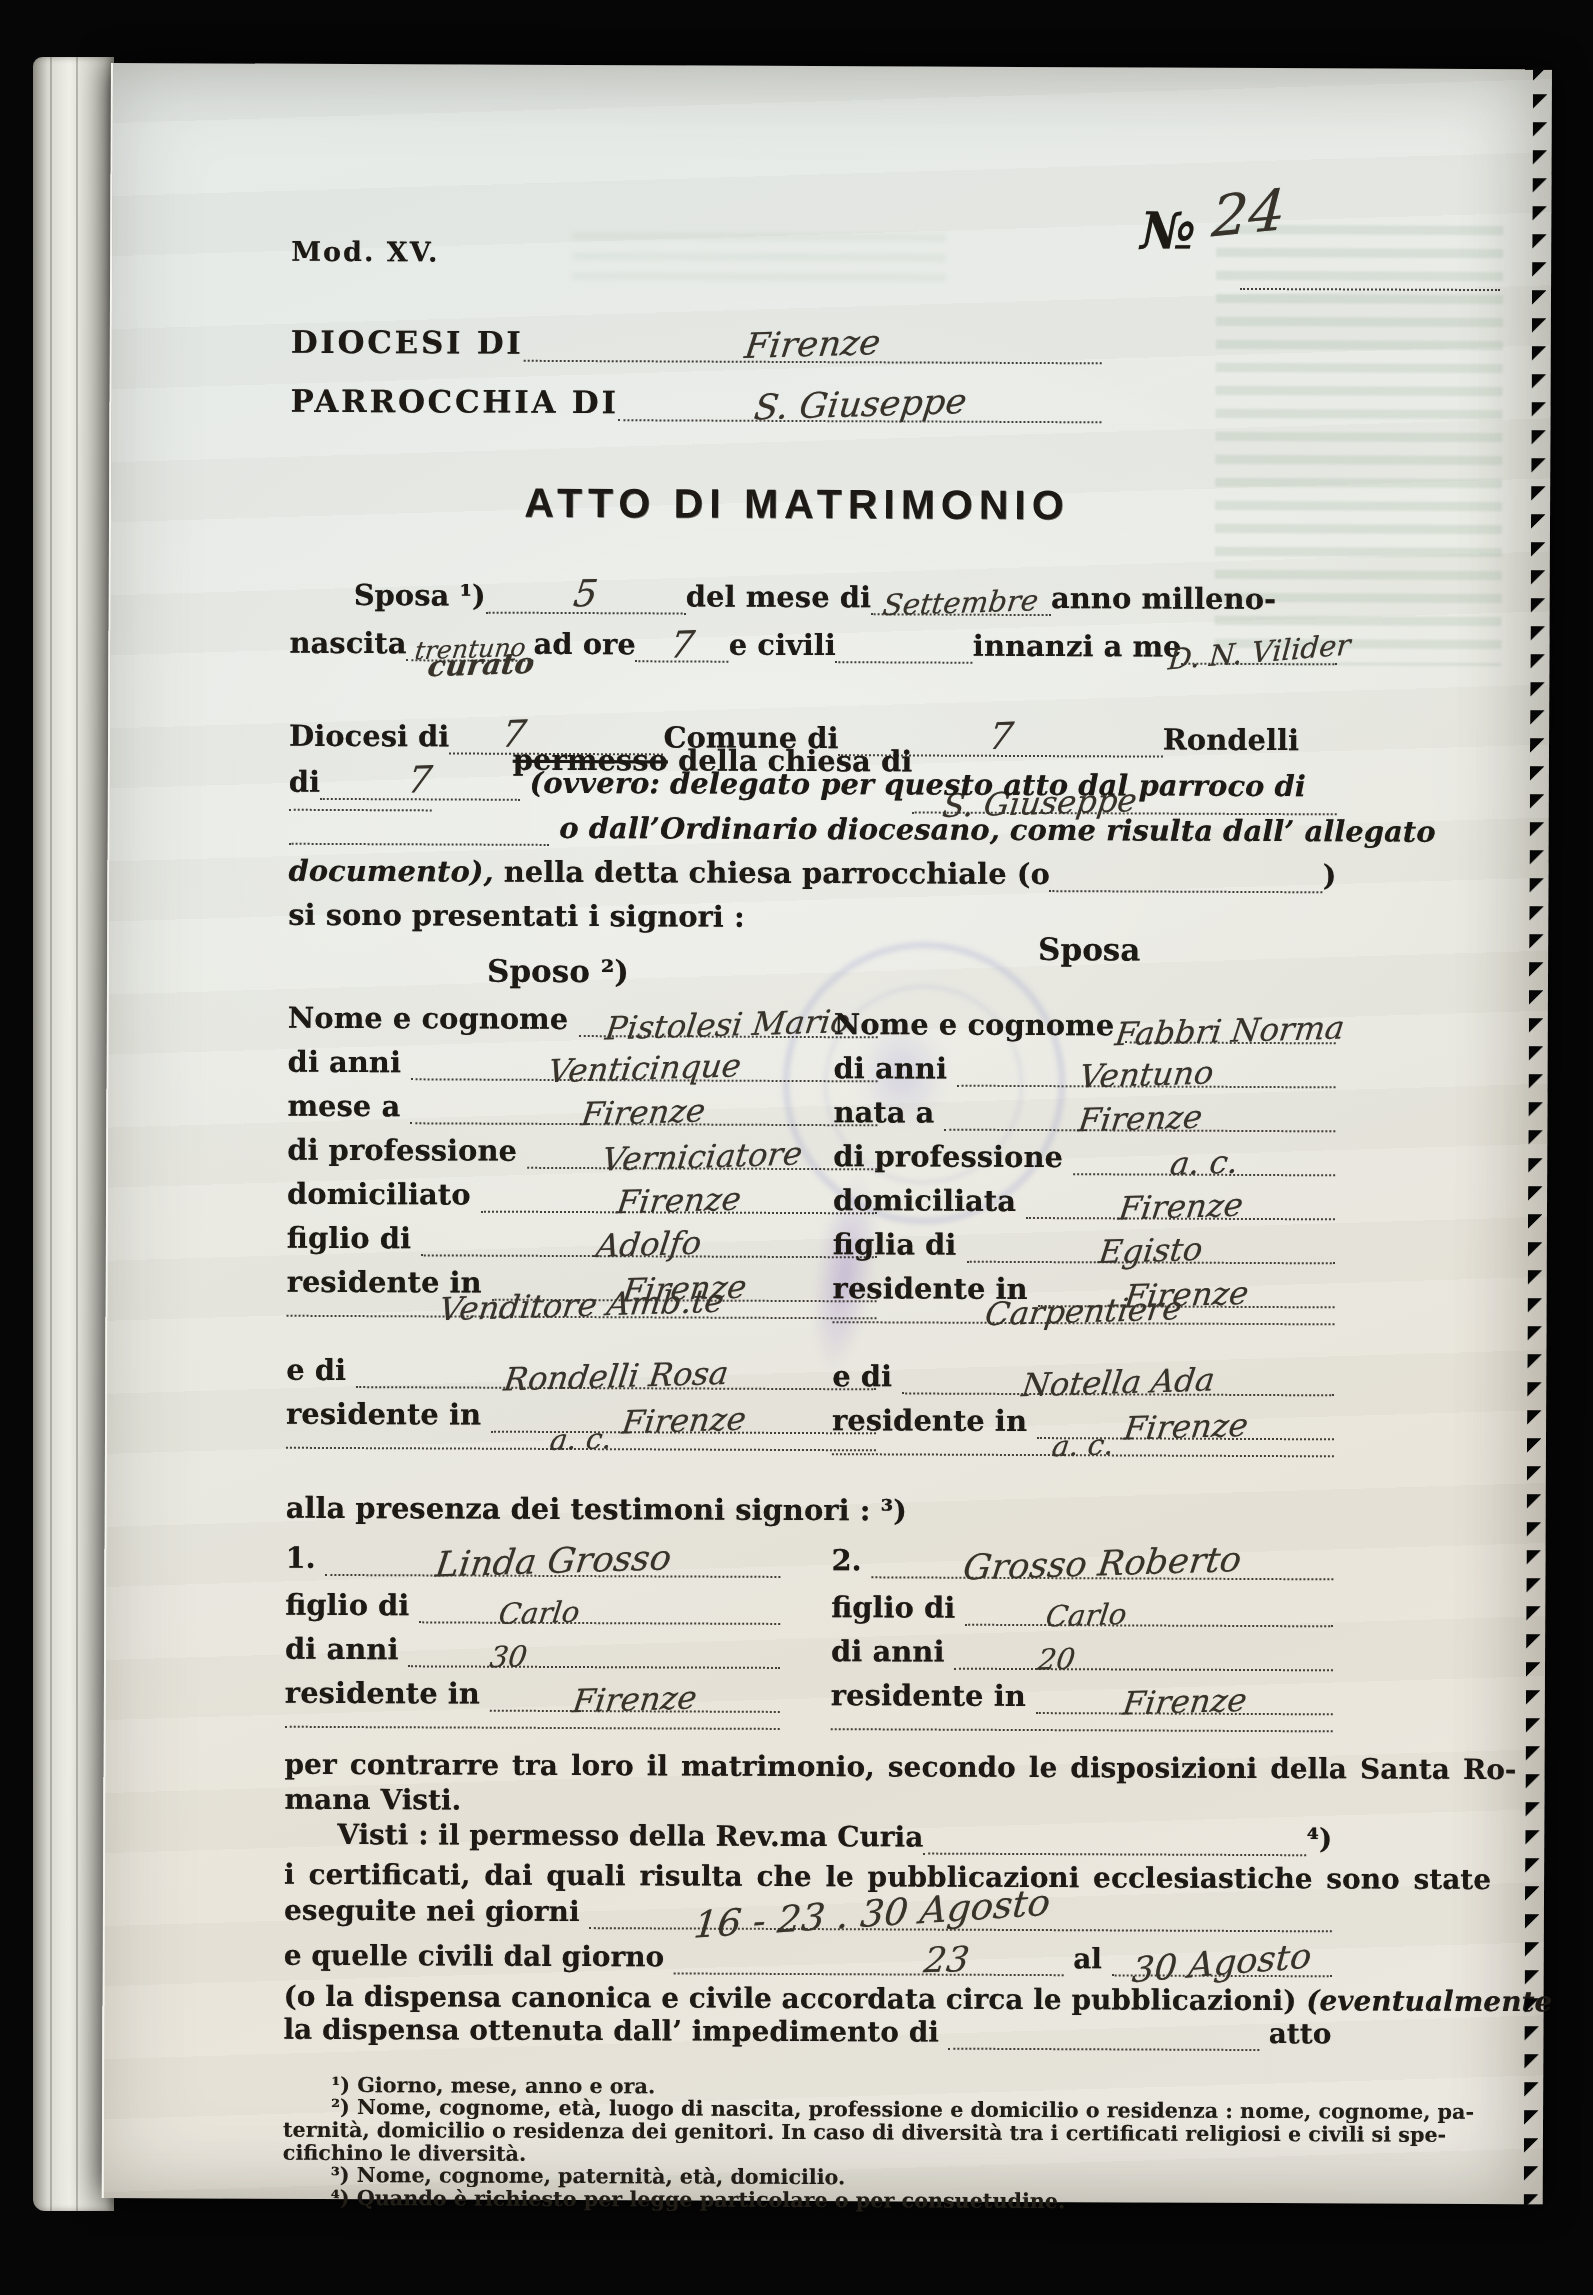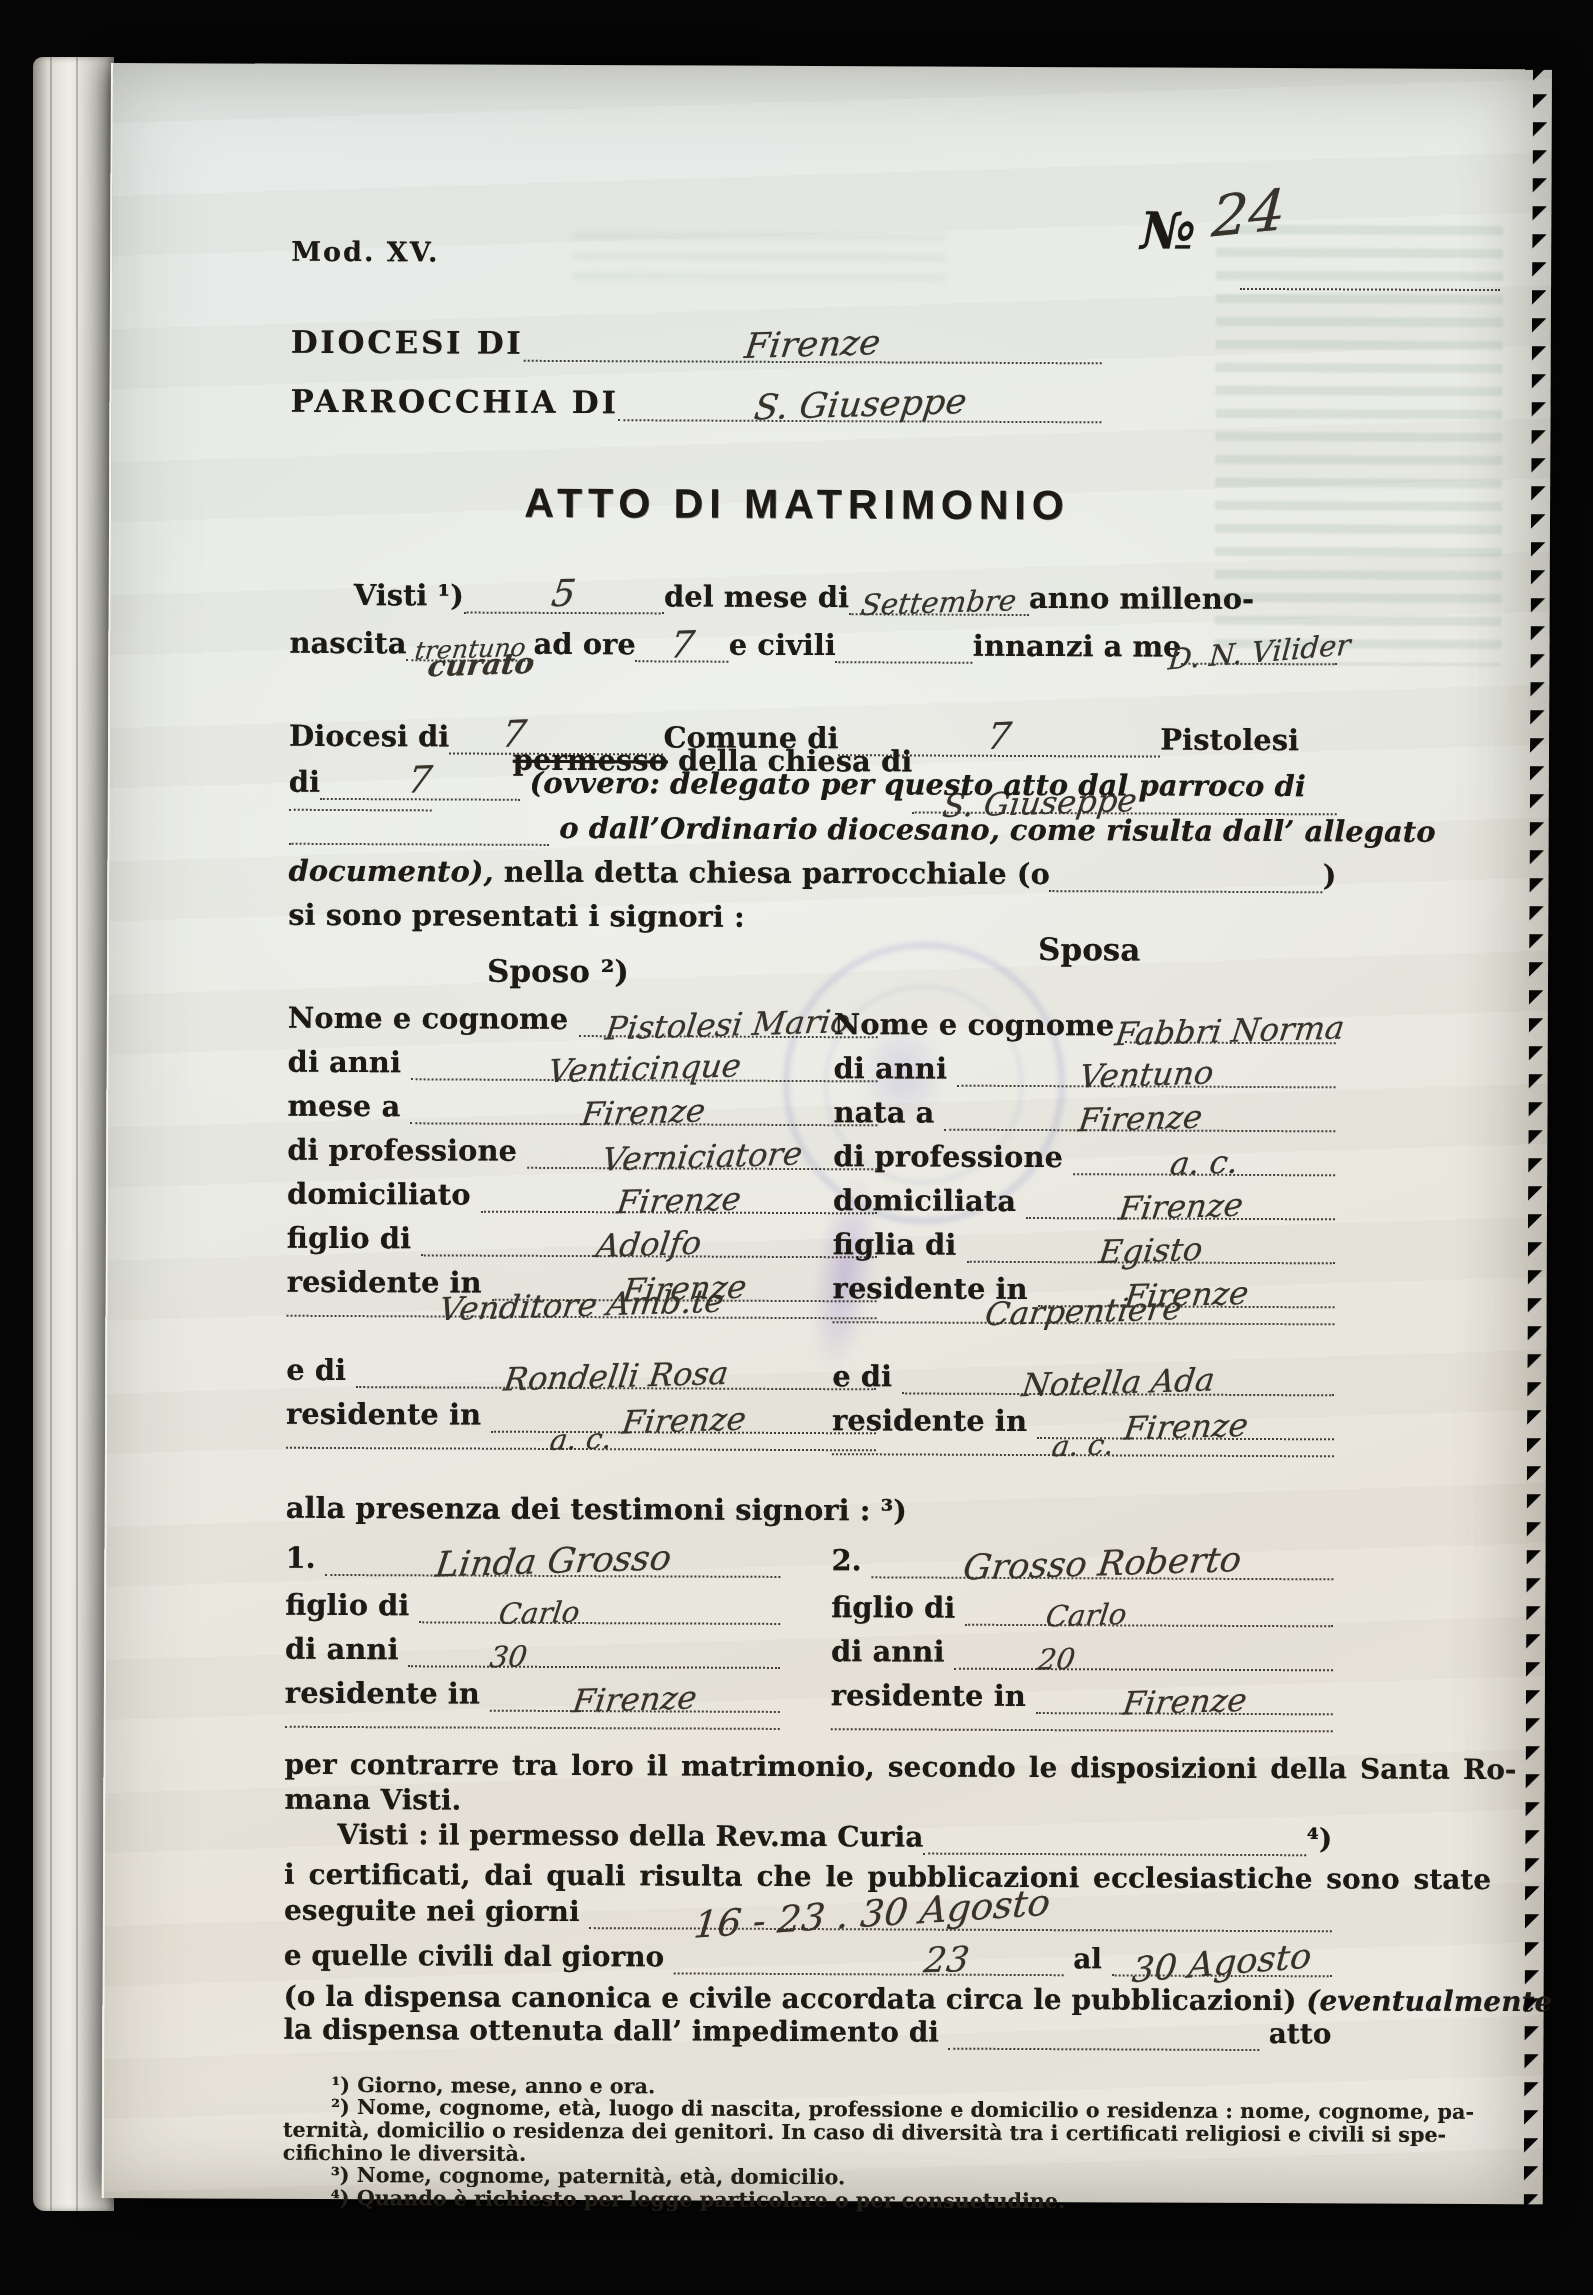--- a/index.html
+++ b/index.html
@@ -97,21 +97,21 @@
       <span class="pr lbl fs46" style="letter-spacing:2.7px">PARROCCHIA DI</span>
       <span class="fl">
         <i class="hw h52" style="bottom:-4px">S. Giuseppe</i>
       </span>
     </div>
 
     <div class="abs pr" style="left:0;width:1372px;top:415px;font-size:41px;letter-spacing:6px;text-align:center;font-family:'Liberation Sans',sans-serif;font-weight:800;text-shadow:0.7px 0.7px 0 rgba(20,16,10,.6)">ATTO DI MATRIMONIO</div>
 
     <div class="frow" style="left:179px;top:514px;width:1016px">
       <span style="flex:0 0 64px"></span>
-      <span class="pr lbl fs44">Visti ¹)</span>
+      <span class="pr lbl fs44">Sposa ¹)</span>
       <span class="fl" style="flex:0 0 200px">
         <i class="hw h56" style="bottom:-2.7px">5</i>
       </span>
       <span class="pr lbl fs44">del mese di</span>
       <span class="fl" style="flex:0 0 180px">
         <i class="hw h44" style="bottom:-5.3px">Settembre</i>
       </span>
       <span class="pr lbl fs44">anno milleno-</span>
     </div>
 
@@ -145,21 +145,21 @@
 
     <div class="frow" style="left:179px;top:655px;width:1010px">
       <span class="pr lbl fs44">Diocesi di</span>
       <span class="fl" style="flex:0 0 214px">
         <i class="hw h56" style="bottom:-2.7px;left:30%">7</i>
       </span>
       <span class="pr lbl fs44">Comune di</span>
       <span class="fl">
         <i class="hw h56" style="bottom:-2.7px">7</i>
       </span>
-      <span class="pr lbl fs44">Pistolesi</span>
+      <span class="pr lbl fs44">Rondelli</span>
     </div>
 
     <div class="frow" style="left:179px;top:701px;width:1048px">
       <span class="pr lbl fs44">di</span>
       <span class="fl" style="flex:0 0 200px">
         <i class="hw h56" style="bottom:-2.7px">7</i>
       </span>
       <span class="pr lbl fs44 it" style="padding-left:9.3px">(ovvero: delegato per questo atto dal parroco di</span>
     </div>
 

